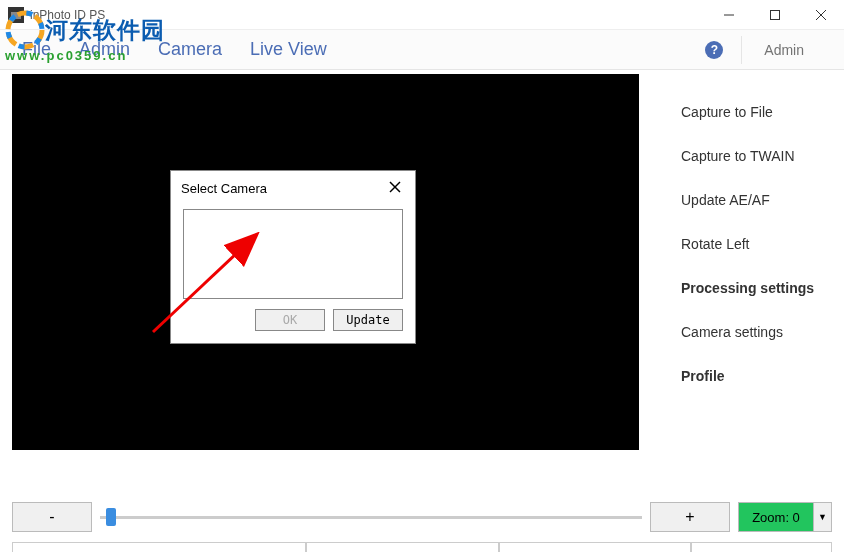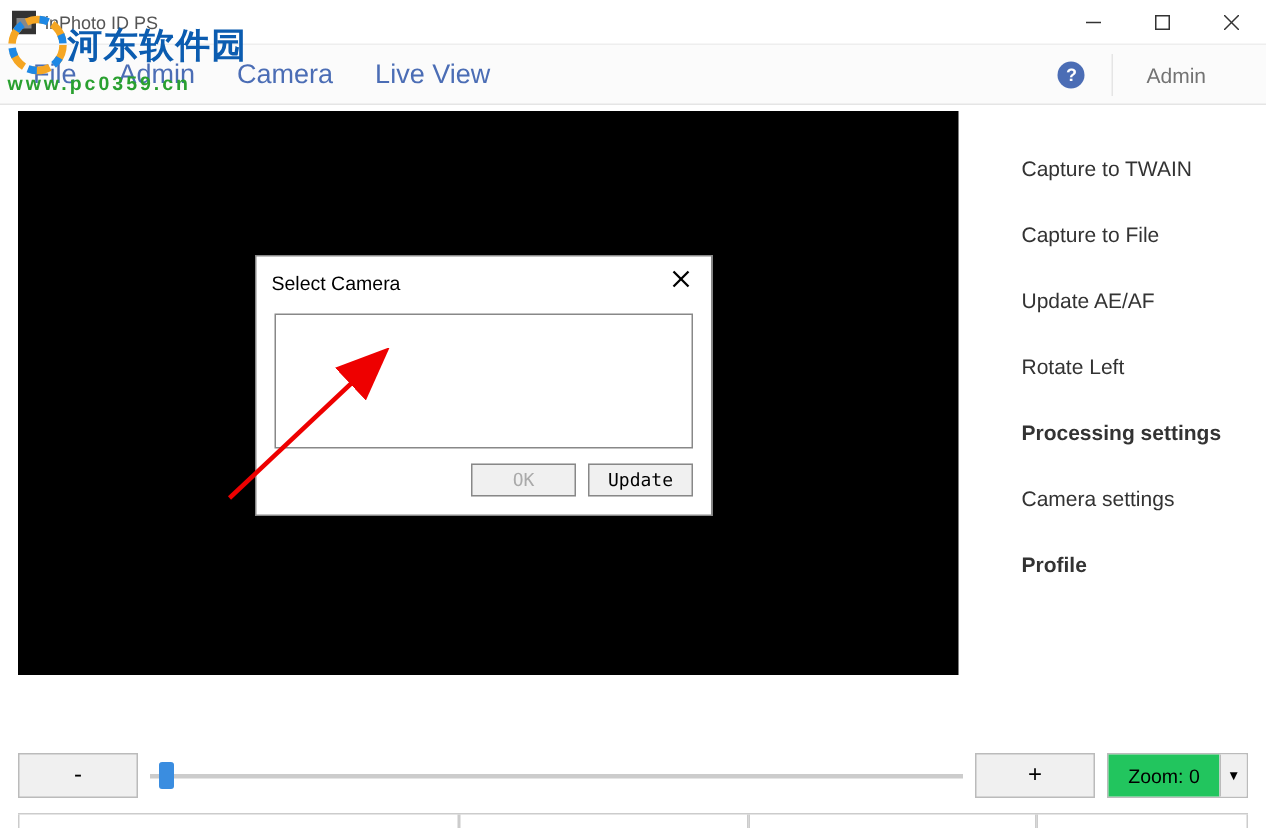--- a/index.html
+++ b/index.html
@@ -33,21 +33,21 @@
 .zoom-label { width: 74px; height: 28px; background: #22c55e; display: flex; align-items: center; justify-content: center; font-size: 13px; }
 .zoom-drop { width: 18px; height: 28px; background: #f0f0f0; border-left: 1px solid #bbb; display: flex; align-items: center; justify-content: center; font-size: 9px; }
 
 .statusbar { display: flex; border-top: 1px solid #ccc; margin: 10px 12px 0 12px; height: 36px; }
 .status-cell { border: 1px solid #ccc; border-top: none; padding: 8px 10px; font-size: 13px; display: flex; align-items: center; }
 .status-cell:nth-child(1) { flex: 1.6; }
 .status-cell:nth-child(2) { flex: 1; }
 .status-cell:nth-child(3) { flex: 1; }
 .status-cell:nth-child(4) { flex: 0.7; }
 
-.dialog { position: absolute; left: 170px; top: 170px; width: 305px; background: #fff; border: 1px solid #888; box-shadow: 0 4px 20px rgba(0,0,0,0.3); z-index: 20; }
+.dialog { position: absolute; left: 170px; top: 170px; width: 246px; background: #fff; border: 1px solid #888; box-shadow: 0 4px 20px rgba(0,0,0,0.3); z-index: 20; }
 .dialog-title { display: flex; align-items: center; padding: 8px 10px; font-size: 13px; }
 .dialog-close { margin-left: auto; font-size: 16px; cursor: pointer; padding: 0 4px; }
 .dialog-body { padding: 4px 12px 12px 12px; }
 .dialog-list { width: 100%; height: 90px; border: 1px solid #888; background: #fff; margin-bottom: 10px; }
 .dialog-btns { display: flex; justify-content: flex-end; gap: 8px; }
 .dialog-btn { width: 70px; height: 22px; border: 1px solid #888; background: #f0f0f0; font-family: monospace; font-size: 12px; cursor: pointer; }
 .dialog-btn[disabled] { color: #aaa; cursor: default; }
 
 .arrow { position: absolute; left: 143px; top: 232px; z-index: 25; pointer-events: none; }
 
@@ -94,22 +94,22 @@
   <div class="menu-item">Live View</div>
   <div class="help-icon">?</div>
   <div class="admin">Admin</div>
 </div>
 
 <div class="main">
   <div class="preview-area">
     <div class="preview"></div>
   </div>
   <div class="sidebar">
+    <div class="side-btn">Capture to File</div>
     <div class="side-btn">Capture to TWAIN</div>
-    <div class="side-btn">Capture to File</div>
     <div class="side-btn">Update AE/AF</div>
     <div class="side-btn">Rotate Left</div>
     <div class="side-btn bold">Processing settings</div>
     <div class="side-btn">Camera settings</div>
     <div class="side-btn bold">Profile</div>
   </div>
 </div>
 
 <div class="zoom-row">
   <button class="zoom-btn">-</button>

